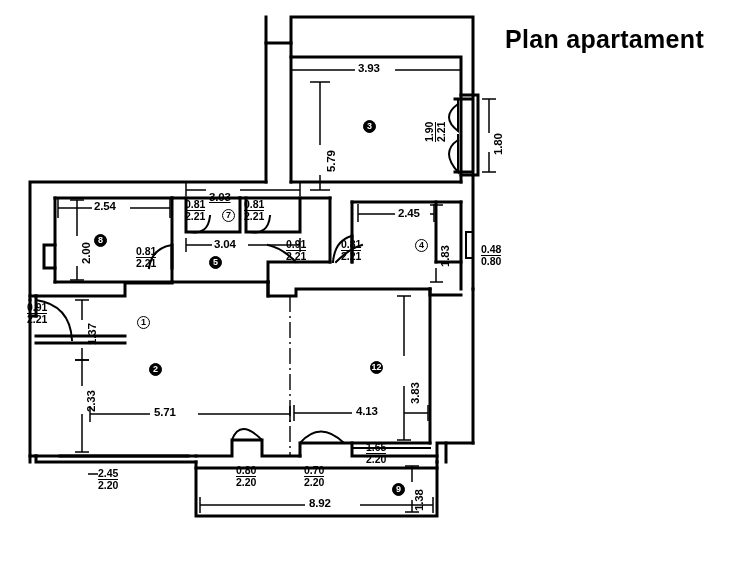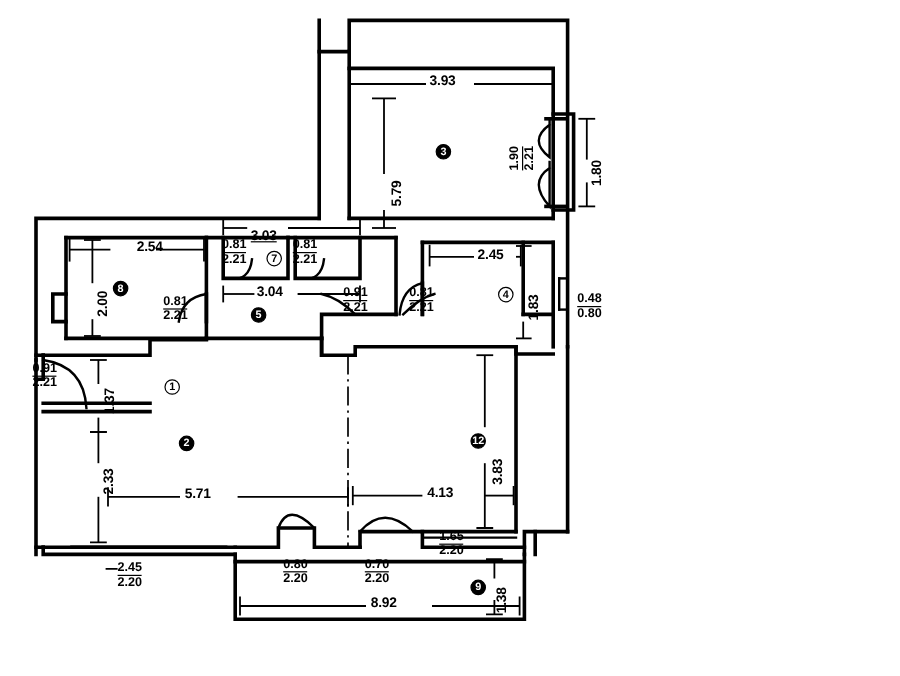--- a/index.html
+++ b/index.html
@@ -32,20 +32,21 @@
   .rnum{position:absolute;width:13px;height:13px;border:1.6px solid #000;
         border-radius:50%;font-size:9px;font-weight:bold;line-height:11px;
         text-align:center;background:#fff;box-sizing:border-box;}
   .rnum.solid{background:#000;color:#fff;border-color:#000;}
 </style>
 </head>
 <body>
 
 <div id="stage">
 
+  <div id="title">Plan apartament</div>
 
   <svg id="plan" viewBox="0 0 750 563" xmlns="http://www.w3.org/2000/svg">
     <g fill="none" stroke="#000" stroke-width="3" stroke-linecap="square" stroke-linejoin="miter">
 
       <path d="M266 17 L266 43 L291 43 L291 17 L473 17 L473 289"></path>
       <path d="M266 43 L266 182"></path>
 
       <path d="M266 182 L30 182 L30 296 L36 296"></path>
       <path d="M30 296 L30 300"></path>
 
@@ -221,21 +222,21 @@
       <path d="M200 505 L305 505"></path>
         <path d="M360 505 L433 505"></path>
       <path d="M200 497 L200 513"></path>
         <path d="M433 497 L433 513"></path>
 
       <path d="M88 474 L98 474"></path>
     </g>
   </svg>
 
   <div class="lbl dim" style="left:358px;top:63px;">3.93</div>
-  <div class="lbl dim" style="left:94px;top:201px;margin-left:20px;">2.54</div>
+  <div class="lbl dim" style="left:94px;top:201px;">2.54</div>
   <div class="lbl dim" style="left:209px;top:192px;text-decoration:underline;">3.03</div>
   <div class="lbl dim" style="left:214px;top:239px;">3.04</div>
   <div class="lbl dim" style="left:398px;top:208px;">2.45</div>
   <div class="lbl dim" style="left:154px;top:407px;">5.71</div>
   <div class="lbl dim" style="left:356px;top:406px;">4.13</div>
   <div class="lbl dim" style="left:309px;top:498px;">8.92</div>
 
   <div class="lbl dim v" style="left:326px;top:172px;transform:rotate(-90deg);">5.79</div>
   <div class="lbl dim v" style="left:81px;top:264px;transform:rotate(-90deg);">2.00</div>
   <div class="lbl dim v" style="left:440px;top:267px;transform:rotate(-90deg);">1.83</div>
@@ -295,15 +296,15 @@
   </div>
 
   <div class="rnum" style="left:137px;top:316px;">1</div>
   <div class="rnum solid" style="left:149px;top:363px;">2</div>
   <div class="rnum solid" style="left:363px;top:120px;">3</div>
   <div class="rnum" style="left:415px;top:239px;">4</div>
   <div class="rnum solid" style="left:209px;top:256px;">5</div>
   <div class="rnum" style="left:222px;top:209px;">7</div>
   <div class="rnum solid" style="left:94px;top:234px;">8</div>
   <div class="rnum solid" style="left:392px;top:483px;">9</div>
-  <div class="rnum solid" style="left:370px;top:361px;margin-left:22px;">12</div>
+  <div class="rnum solid" style="left:370px;top:361px;">12</div>
 
 </div>
 
 </body></html>

